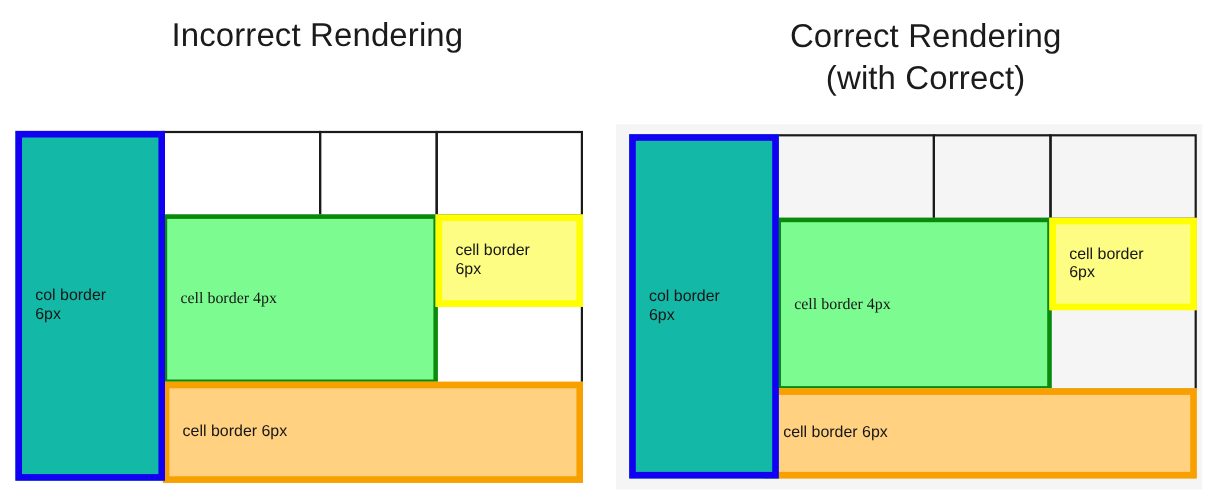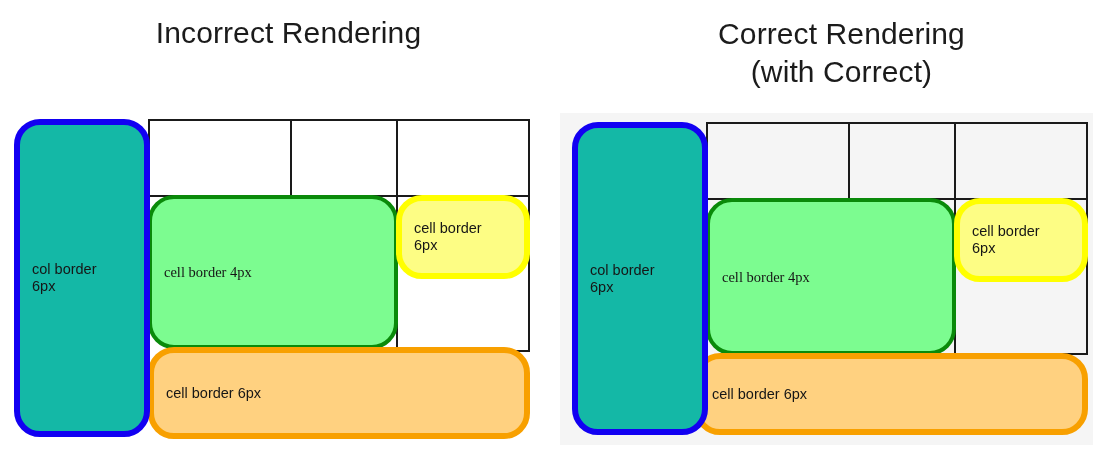--- a/index.html
+++ b/index.html
@@ -39,21 +39,20 @@
     position: absolute;
     box-sizing: border-box;
   }
   .cellbox {
     position: absolute;
     box-sizing: border-box;
     font-size: 14.5px;
     line-height: 17px;
     color: #161616;
     padding: 0;
-    border-radius: 26px;
   }
   .cellbox .lbl {
     position: absolute;
     left: 12px;
     top: 50%;
     transform: translateY(-50%);
     white-space: pre-line;
     pointer-events: none;
   }
   .plain-cell {

